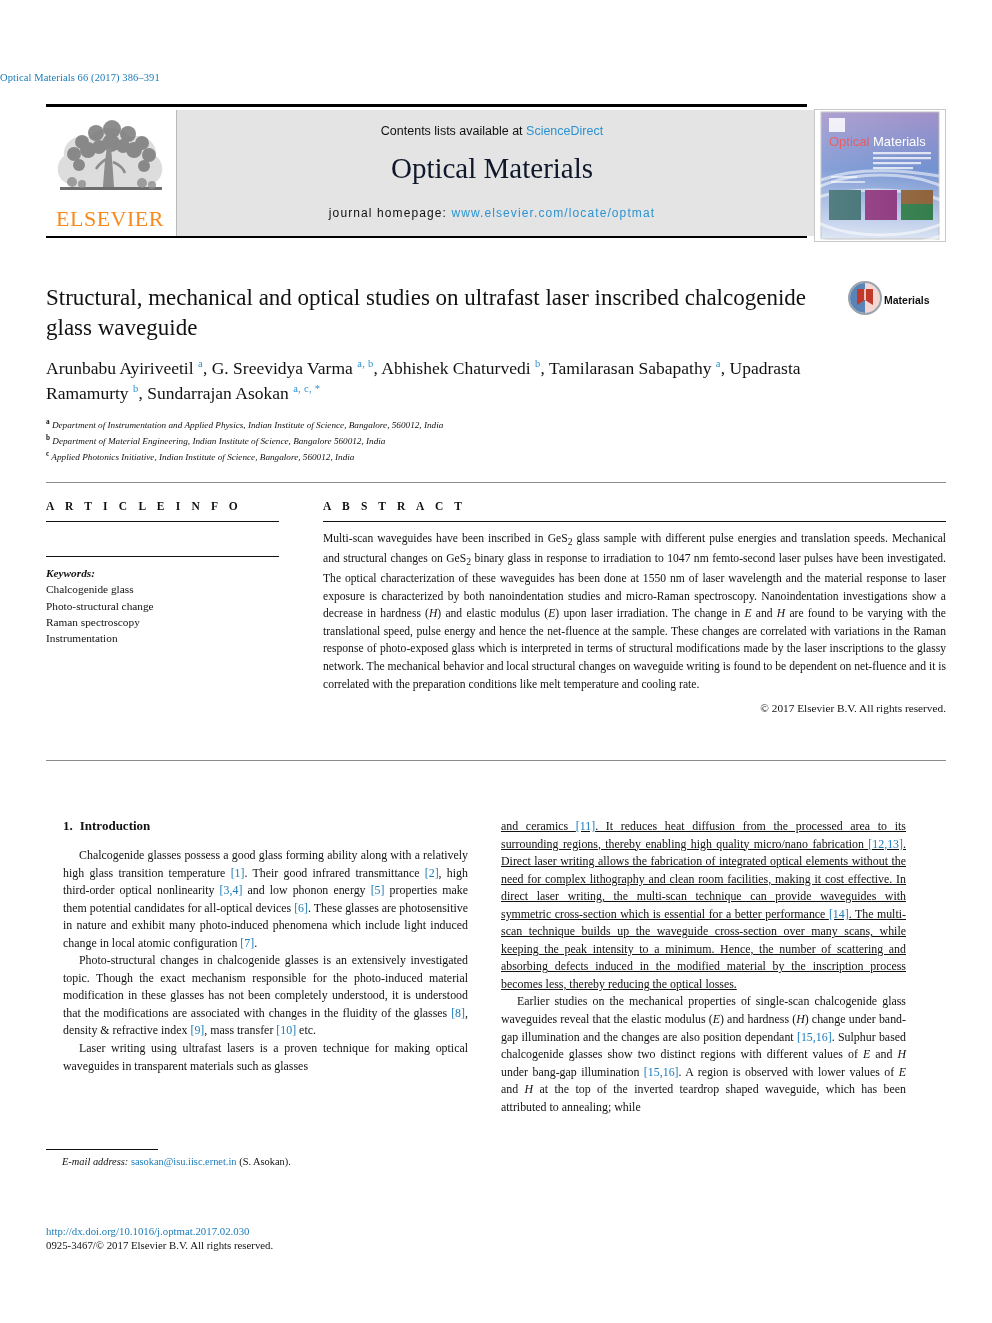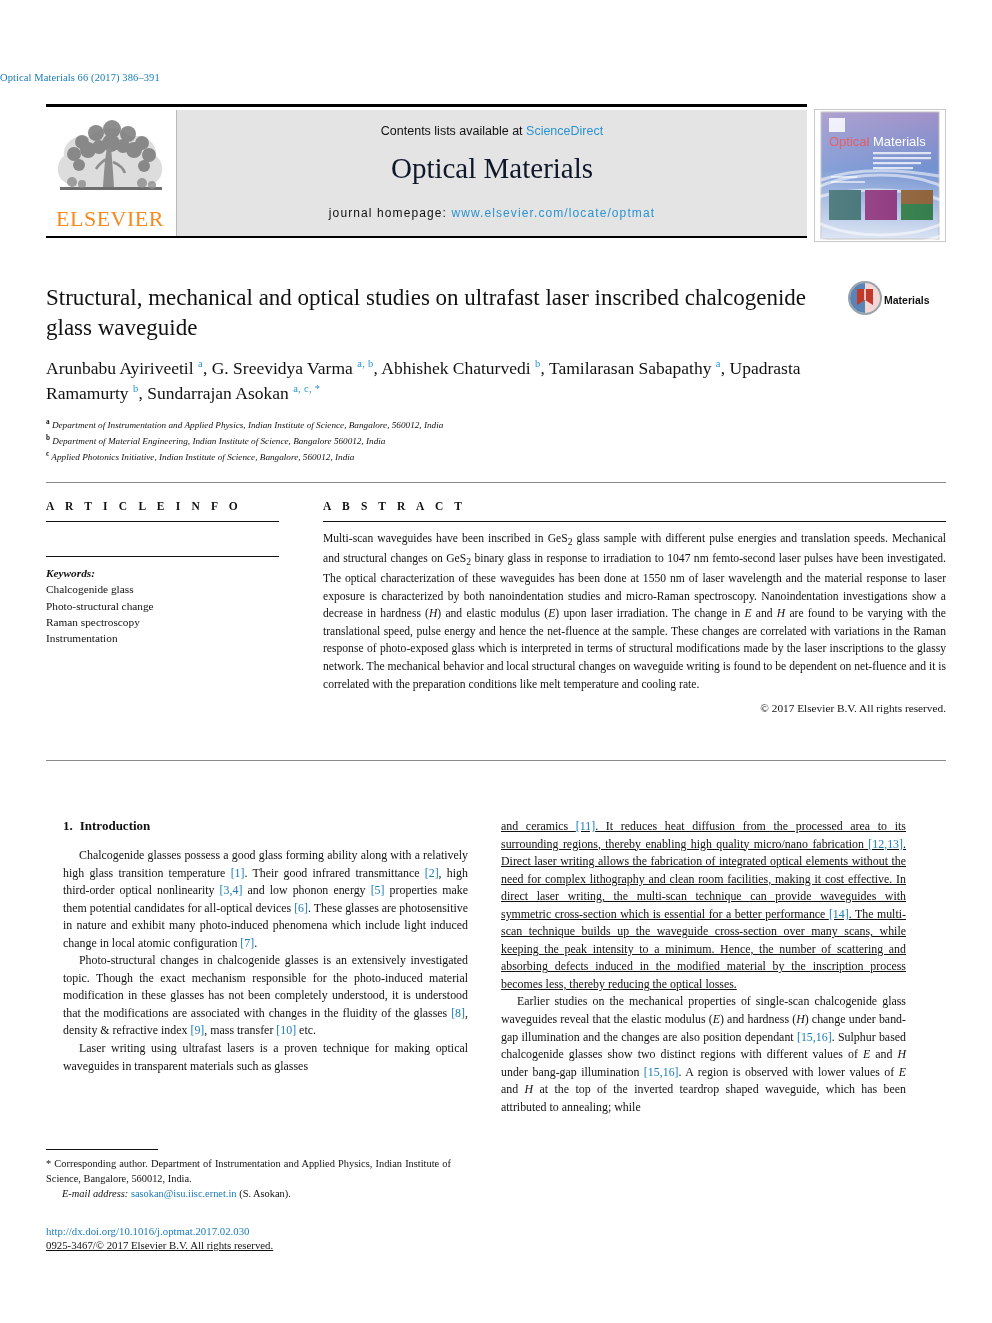--- a/index.html
+++ b/index.html
@@ -82,20 +82,21 @@
     color: #f68a1e;
   }
 
   .journal-band {
     position: absolute;
     top: 6px;
     left: 131px;
     width: 630px;
     height: 126px;
     background: #e4e4e4;
+    padding-left: 36px;
   }
   .contents-line {
     position: absolute;
     top: 14px;
     left: 0;
     width: 630px;
     text-align: center;
     font-family: "Liberation Sans", sans-serif;
     font-size: 12.5px;
     color: #111;
@@ -340,21 +341,20 @@
     width: 500px;
   }
   .doi {
     font-size: 10.8px;
     color: #1a7bb9;
   }
   .issn {
     margin-top: 2px;
     font-size: 10.8px;
     color: #111;
-    text-decoration: underline;
   }
 </style>
 </head>
 <body>
 
 <div id="page">
 
   <div class="running-head">Optical Materials 66 (2017) 386–391</div>
 
   <div class="masthead">
@@ -513,21 +513,20 @@
     <div class="col col-right">
       <div>
           <p class="body noindent">and ceramics <span class="ref">[11]</span>. It reduces heat diffusion from the processed area to its surrounding regions, thereby enabling high quality micro/nano fabrication <span class="ref">[12,13]</span>. Direct laser writing allows the fabrication of integrated optical elements without the need for complex lithography and clean room facilities, making it cost effective. In direct laser writing, the multi-scan technique can provide waveguides with symmetric cross-section which is essential for a better performance <span class="ref">[14]</span>. The multi-scan technique builds up the waveguide cross-section over many scans, while keeping the peak intensity to a minimum. Hence, the number of scattering and absorbing defects induced in the modified material by the inscription process becomes less, thereby reducing the optical losses.</p>
           <p class="body">Earlier studies on the mechanical properties of single-scan chalcogenide glass waveguides reveal that the elastic modulus (<i>E</i>) and hardness (<i>H</i>) change under band-gap illumination and the changes are also position dependant <span class="ref">[15,16]</span>. Sulphur based chalcogenide glasses show two distinct regions with different values of <i>E</i> and <i>H</i> under bang-gap illumination <span class="ref">[15,16]</span>. A region is observed with lower values of <i>E</i> and <i>H</i> at the top of the inverted teardrop shaped waveguide, which has been attributed to annealing; while</p>
         </div>
     </div>
   </div>
 
   <div class="footnote">
     <div class="footnote-rule"></div>
-    <div class="footnote-text"><span class="star">*</span> Corresponding author. Department of Instrumentation and Applied Physics, Indian Institute of Science, Bangalore, 560012, India.</div>
     <div class="email-line">
       <span class="lbl">E-mail address:</span>
       <span class="link">sasokan@isu.iisc.ernet.in</span>
       <span>(S. Asokan).</span>
     </div>
   </div>
 
   <div class="footer">
     <div class="doi">http://dx.doi.org/10.1016/j.optmat.2017.02.030</div>
     <div class="issn">0925-3467/© 2017 Elsevier B.V. All rights reserved.</div>

